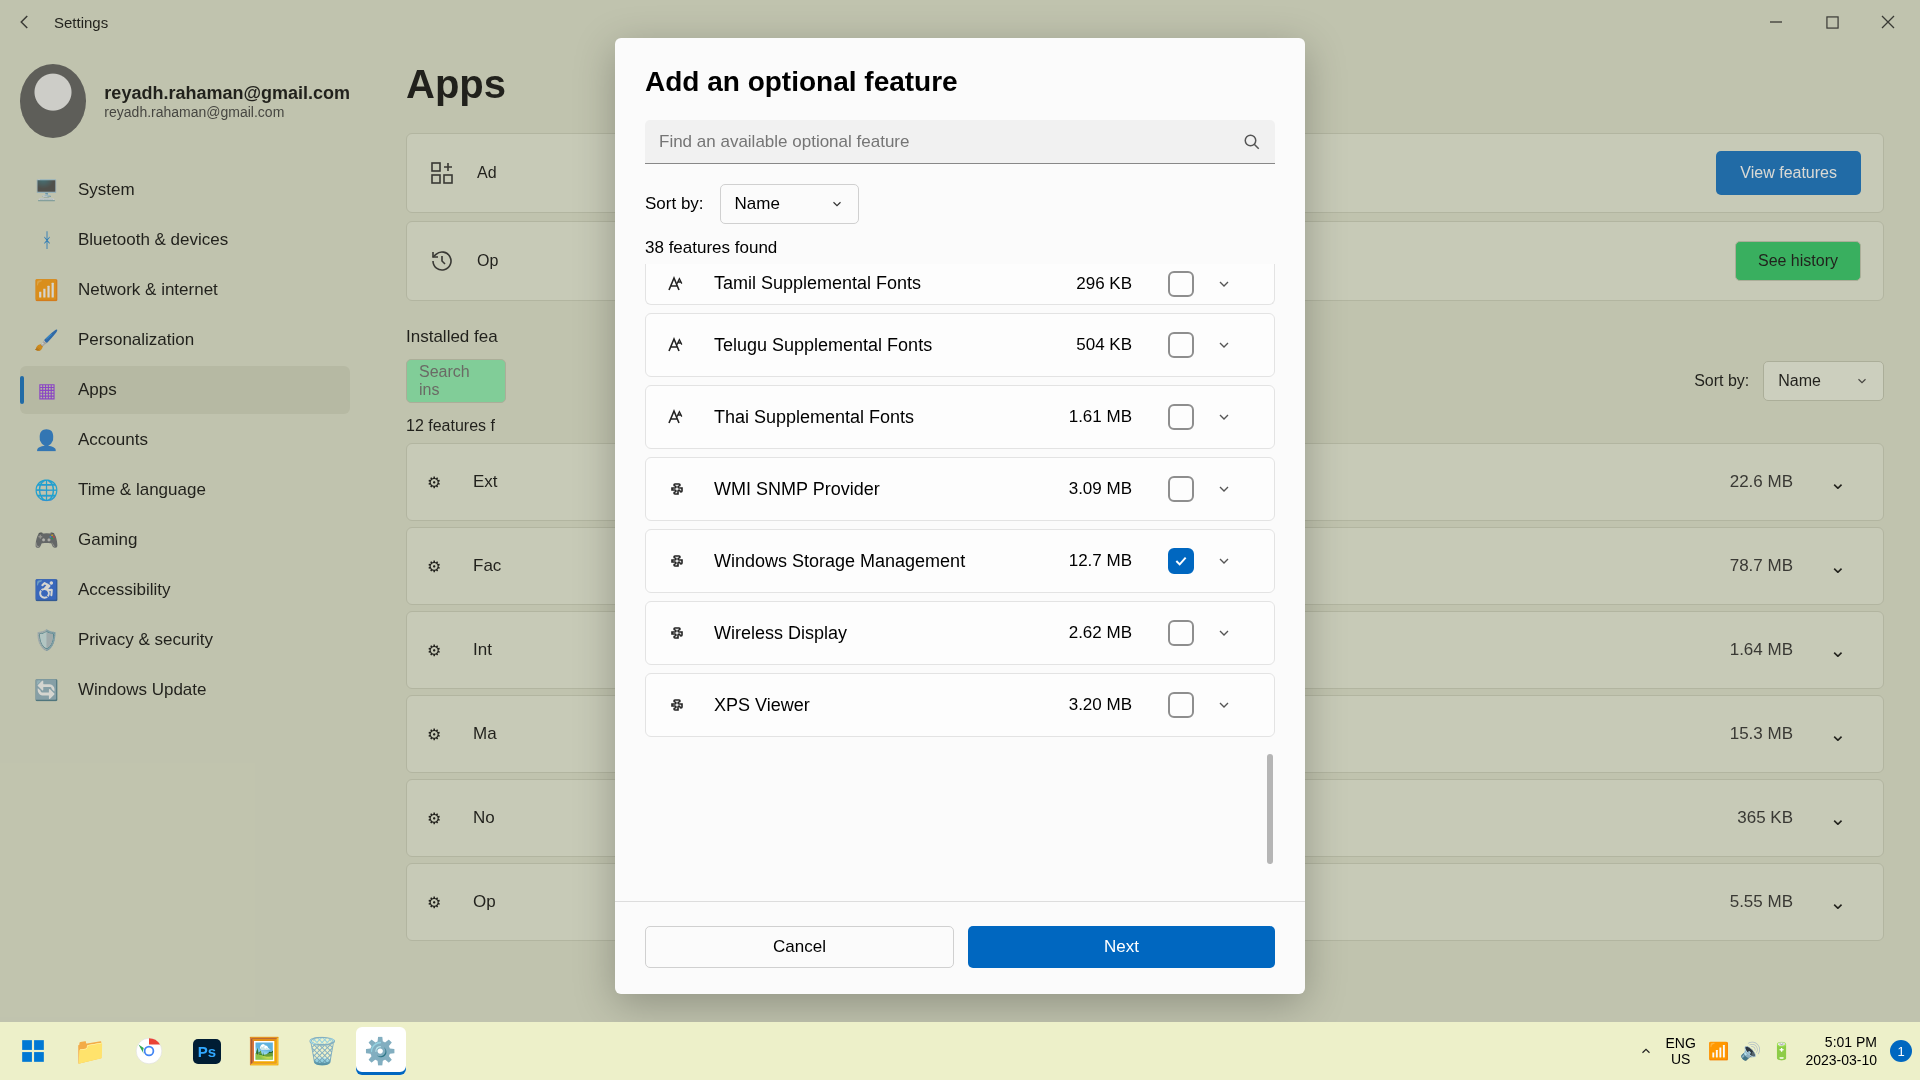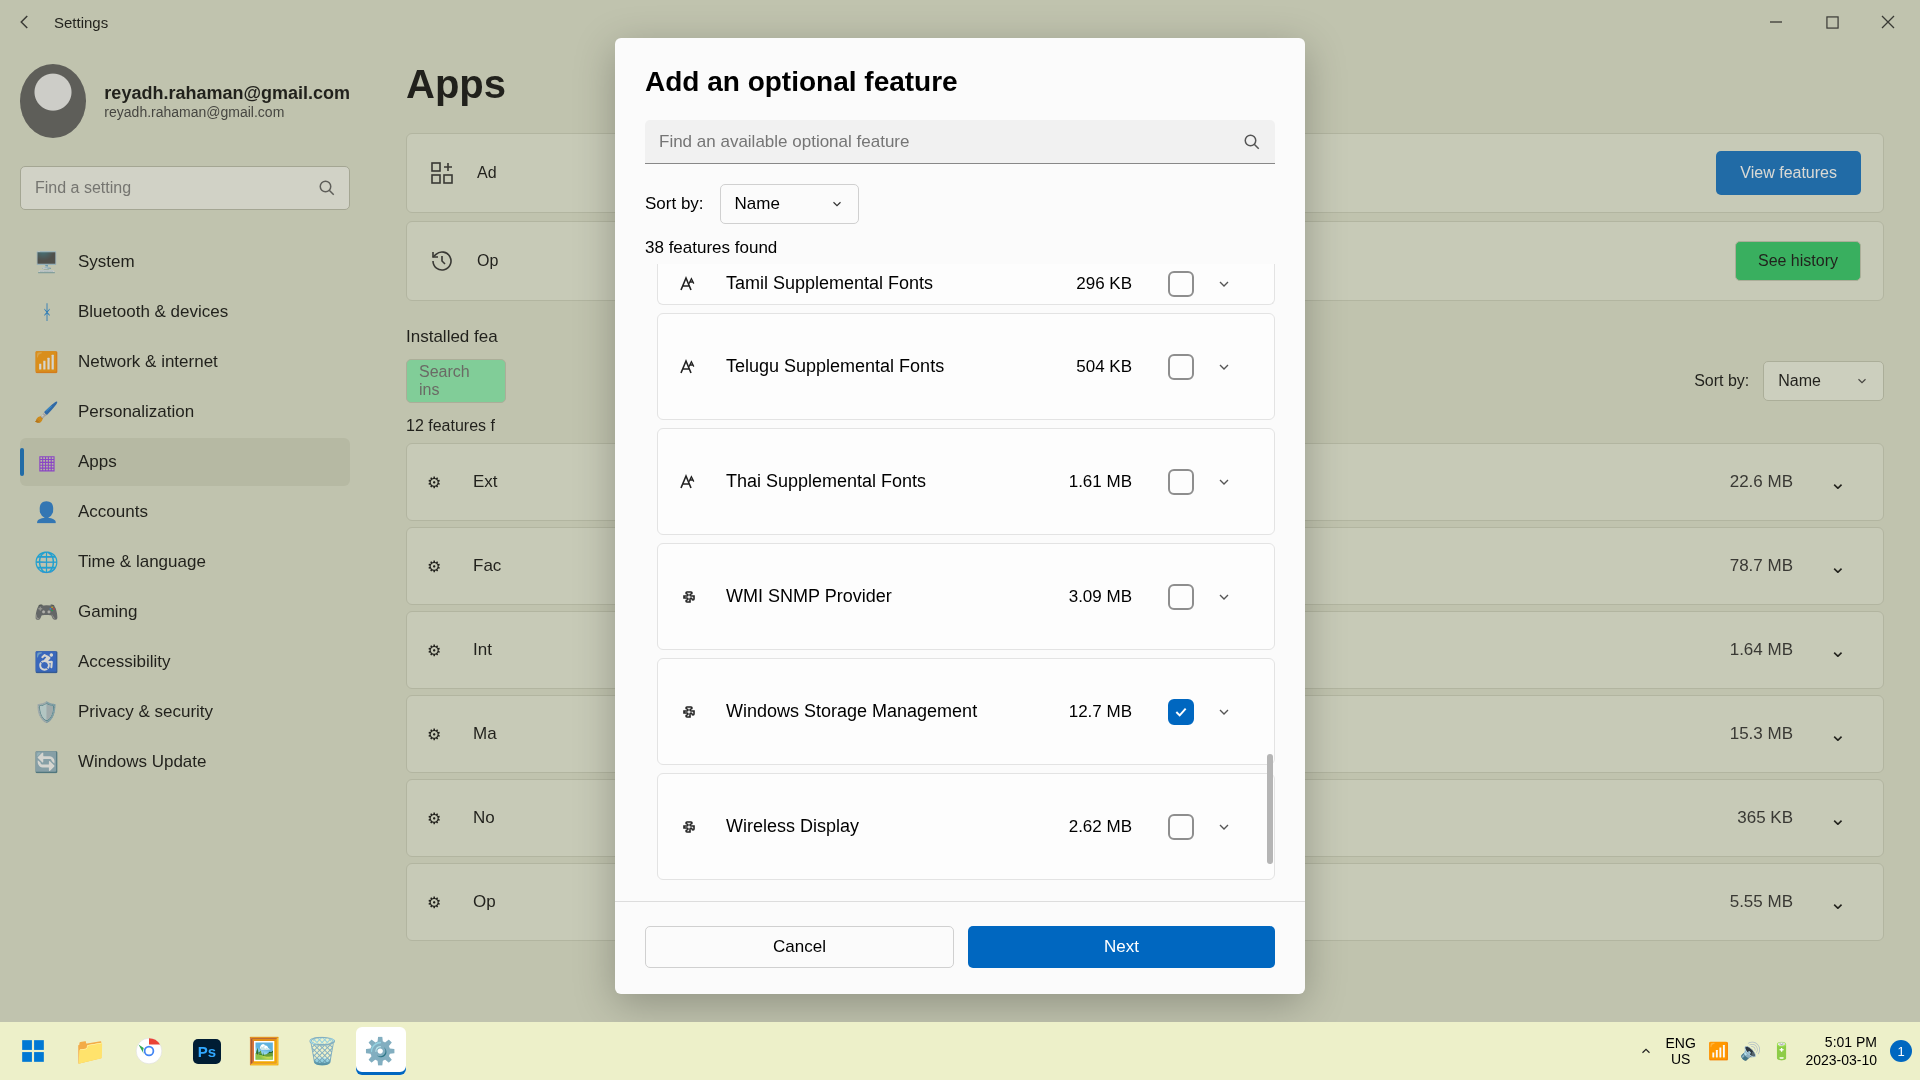--- a/index.html
+++ b/index.html
@@ -68,22 +68,22 @@
 .modal-title { font-size:28px; font-weight:600; margin-bottom:22px; }
 .modal-search { position:relative; margin-bottom:20px; }
 .modal-search input { width:100%; height:44px; border:none; border-bottom:1px solid #888; background:#f1f1f1; border-radius:5px 5px 0 0; padding:0 44px 0 14px; font-size:17px; color:#777; outline:none; }
 .modal-search .srch { position:absolute; right:14px; top:50%; transform:translateY(-50%); }
 .modal-sort-row { display:flex; align-items:center; gap:16px; margin-bottom:14px; }
 .modal-sort-row .sb-label { font-size:17px; }
 .m-select { display:flex; align-items:center; gap:50px; border:1px solid #d0d0d0; background:#fbfbfb; height:40px; padding:0 14px; border-radius:5px; font-size:17px; cursor:pointer; }
 .modal-count { font-size:17px; margin-bottom:6px; }
 
 .modal-list { flex:1; overflow:hidden; position:relative; }
-.modal-list-inner { position:absolute; left:12px; right:0; }
-.m-row { border:1px solid #e3e3e3; background:#fdfdfd; border-radius:6px; height:107px; margin-bottom:8px; display:flex; align-items:center; padding:0 18px 0 16px; gap:22px; }
+.modal-list-inner { position:absolute; left:0; right:0; }
+.m-row { border:1px solid #e3e3e3; background:#fdfdfd; border-radius:6px; height:64px; margin-bottom:8px; display:flex; align-items:center; padding:0 18px 0 16px; gap:22px; }
 .m-row.cut-top { height:42px; border-top:none; border-radius:0 0 6px 6px; margin-top:-1px; }
 .m-ico { width:30px; display:flex; justify-content:center; }
 .m-name { font-size:18px; }
 .m-size { margin-left:auto; font-size:17px; }
 .m-check { width:26px; height:26px; border:2px solid #8e8e8e; border-radius:6px; margin-left:14px; cursor:pointer; display:flex; align-items:center; justify-content:center; }
 .m-check.checked { background:#0067c0; border-color:#0067c0; }
 .m-check.checked svg { stroke:#fff; }
 .m-chev { width:40px; text-align:center; cursor:pointer; }
 .m-chev svg { stroke:#555; }
 
@@ -144,29 +144,20 @@
 
     <div class="sidebar">
       <div class="profile">
         <div class="avatar"></div>
         <div>
           <div class="profile-name">reyadh.rahaman@gmail.com</div>
           <div class="profile-email">reyadh.rahaman@gmail.com</div>
         </div>
       </div>
 
-      <div class="find-setting">
-        <input placeholder="Find a setting" style="">
-        <span class="srch">
-          <svg width="18" height="18" viewBox="0 0 24 24" fill="none" stroke="#555" stroke-width="2">
-              <circle cx="10" cy="10" r="7"></circle>
-              <path d="M21 21l-6-6"></path>
-            </svg>
-        </span>
-      </div>
 
       <div class="nav">
         <div class="nav-item">
             <span class="nav-ico c-system">🖥️</span>
             <span>System</span>
           </div>
         <div class="nav-item">
             <span class="nav-ico c-bt">ᚼ</span>
             <span>Bluetooth &amp; devices</span>
           </div>

